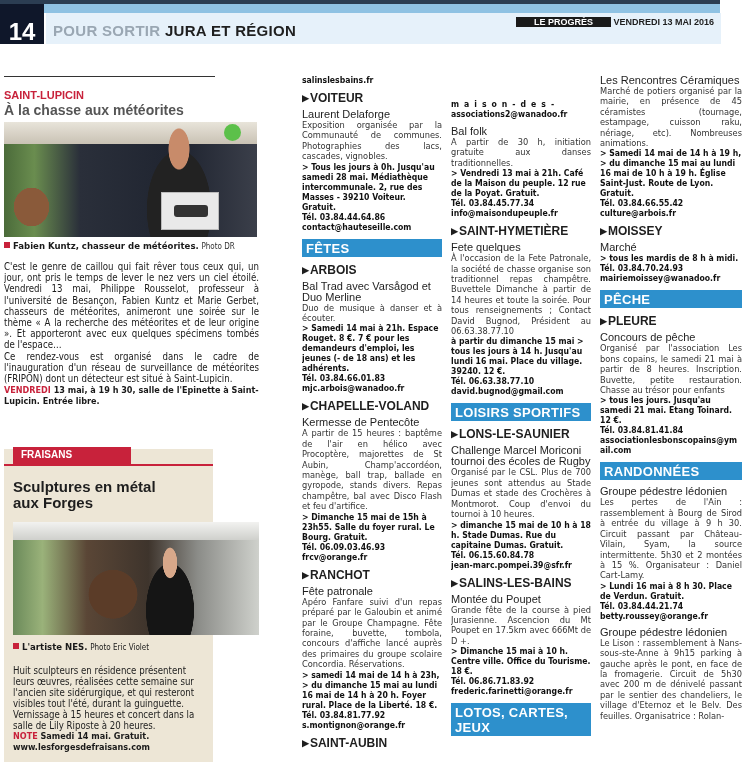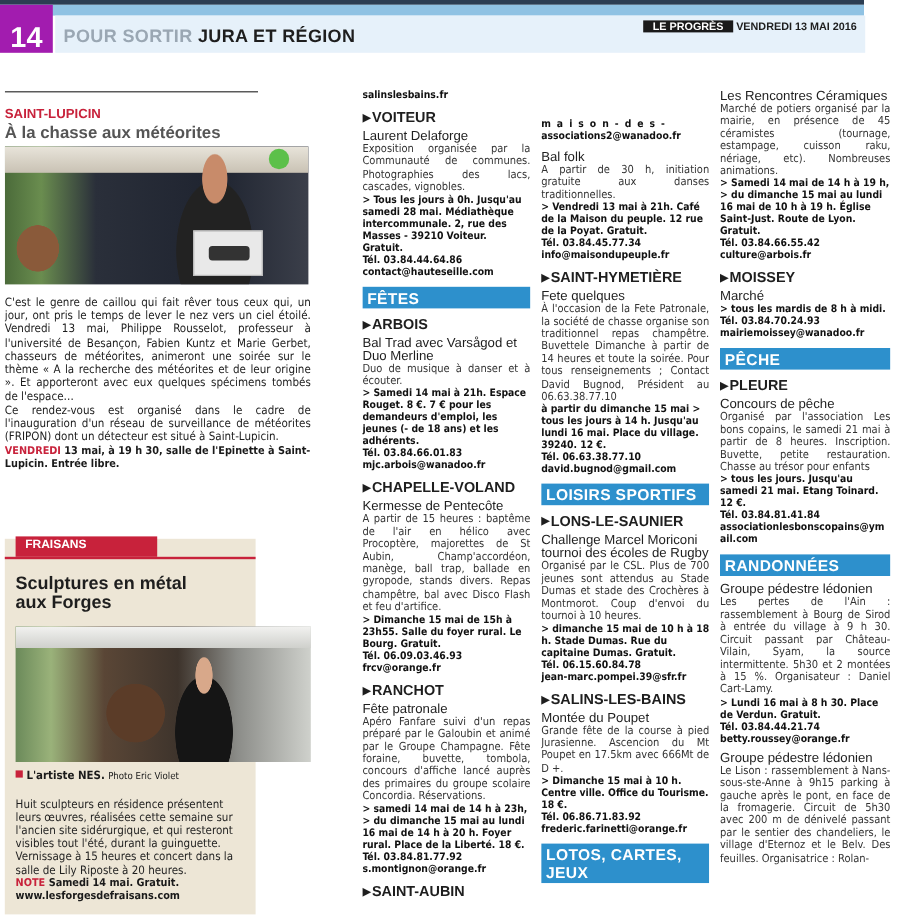--- a/index.html
+++ b/index.html
@@ -3,26 +3,26 @@
 <meta charset="utf-8">
 <style>
   * { box-sizing: border-box; margin: 0; padding: 0; }
   html, body { width: 750px; height: 769px; overflow: hidden; background: #ffffff; }
   body { font-family: "DejaVu Sans Condensed", "Liberation Sans Narrow", "Liberation Sans", sans-serif; color: #1a1a1a; position: relative; }
 
   
   .hdr-topbar { position: absolute; left: 0; top: 0; width: 720px; height: 4px; background: #2b3d52; }
   .hdr-band { position: absolute; left: 0; top: 4px; width: 720px; height: 9px; background: #8fc2e3; }
   .hdr-light { position: absolute; left: 46px; top: 13px; width: 675px; height: 31px; background: #e6f1fa; }
-  .hdr-pagenum { position: absolute; left: 0; top: 4px; width: 44px; height: 40px; background: #a21caf; color: #fff; font-family: "Liberation Sans", sans-serif; font-weight: bold; font-size: 24px; display: flex; align-items: flex-end; justify-content: center; padding-bottom: 0px; line-height: 1; }
+  .hdr-pagenum { position: absolute; left: 0; top: 4px; width: 44px; height: 40px; background: #0f172a; color: #fff; font-family: "Liberation Sans", sans-serif; font-weight: bold; font-size: 24px; display: flex; align-items: flex-end; justify-content: center; padding-bottom: 0px; line-height: 1; }
   .hdr-title { position: absolute; left: 53px; top: 22px; font-family: "Liberation Sans", sans-serif; font-size: 15px; font-weight: bold; letter-spacing: 0.3px; }
   .hdr-title .grey { color: #9aa7b3; font-weight: bold; }
   .hdr-title .dark { color: #1e1e1e; }
   .hdr-right { position: absolute; right: 36px; top: 17px; font-family: "Liberation Sans", sans-serif; font-size: 9px; font-weight: bold; color: #1e1e1e; }
-  .hdr-logo { background: #1a1a1a; color: #fff; padding: 0 8px; }
+  .hdr-logo { background: #1a1a1a; color: #fff; padding: 0 18px; }
 
   
   .col { position: absolute; top: 68px; overflow: hidden; }
   .col1 { left: 4px; width: 255px; }
   .col2 { left: 302px; width: 140px; top: 75px; }
   .col3 { left: 451px; width: 140px; top: 75px; margin-top: 24px; }
   .col4 { left: 600px; width: 142px; top: 75px; }
 
   .rule { width: 211px; height: 1px; background: #333; margin-top: 8px; }
 
@@ -89,20 +89,24 @@
   <div class="rule"></div>
   <div class="kicker-red">SAINT-LUPICIN</div>
   <div class="headline-grey">À la chasse aux météorites</div>
   <div class="photo photo1">
     <div class="tent"></div>
       <div class="girl"></div>
       <div class="man"></div>
       <div class="board"></div>
       <div class="balloon"></div>
   </div>
+  <div class="caption">
+    <span class="sq"></span><b>Fabien Kuntz, chasseur de météorites.</b>
+    <span class="credit">Photo DR</span>
+  </div>
   <div class="body-text">C'est le genre de caillou qui fait rêver tous ceux qui, un jour, ont pris le temps de lever le nez vers un ciel étoilé. Vendredi 13 mai, Philippe Rousselot, professeur à l'université de Besançon, Fabien Kuntz et Marie Gerbet, chasseurs de météorites, animeront une soirée sur le thème « A la recherche des météorites et de leur origine ». Et apporteront avec eux quelques spécimens tombés de l'espace…</div>
   <div class="body-text" style="margin-top:0">Ce rendez-vous est organisé dans le cadre de l'inauguration d'un réseau de surveillance de météorites (FRIPON) dont un détecteur est situé à Saint-Lupicin.</div>
   <div class="info-line">
     <span class="red">VENDREDI</span><span> 13 mai, à 19 h 30, salle de l'Epinette à Saint-Lupicin. Entrée libre.</span>
   </div>
 </div>
 
 <div class="box">
   <div class="box-tag">FRAISANS</div>
   <div class="box-line"></div>

